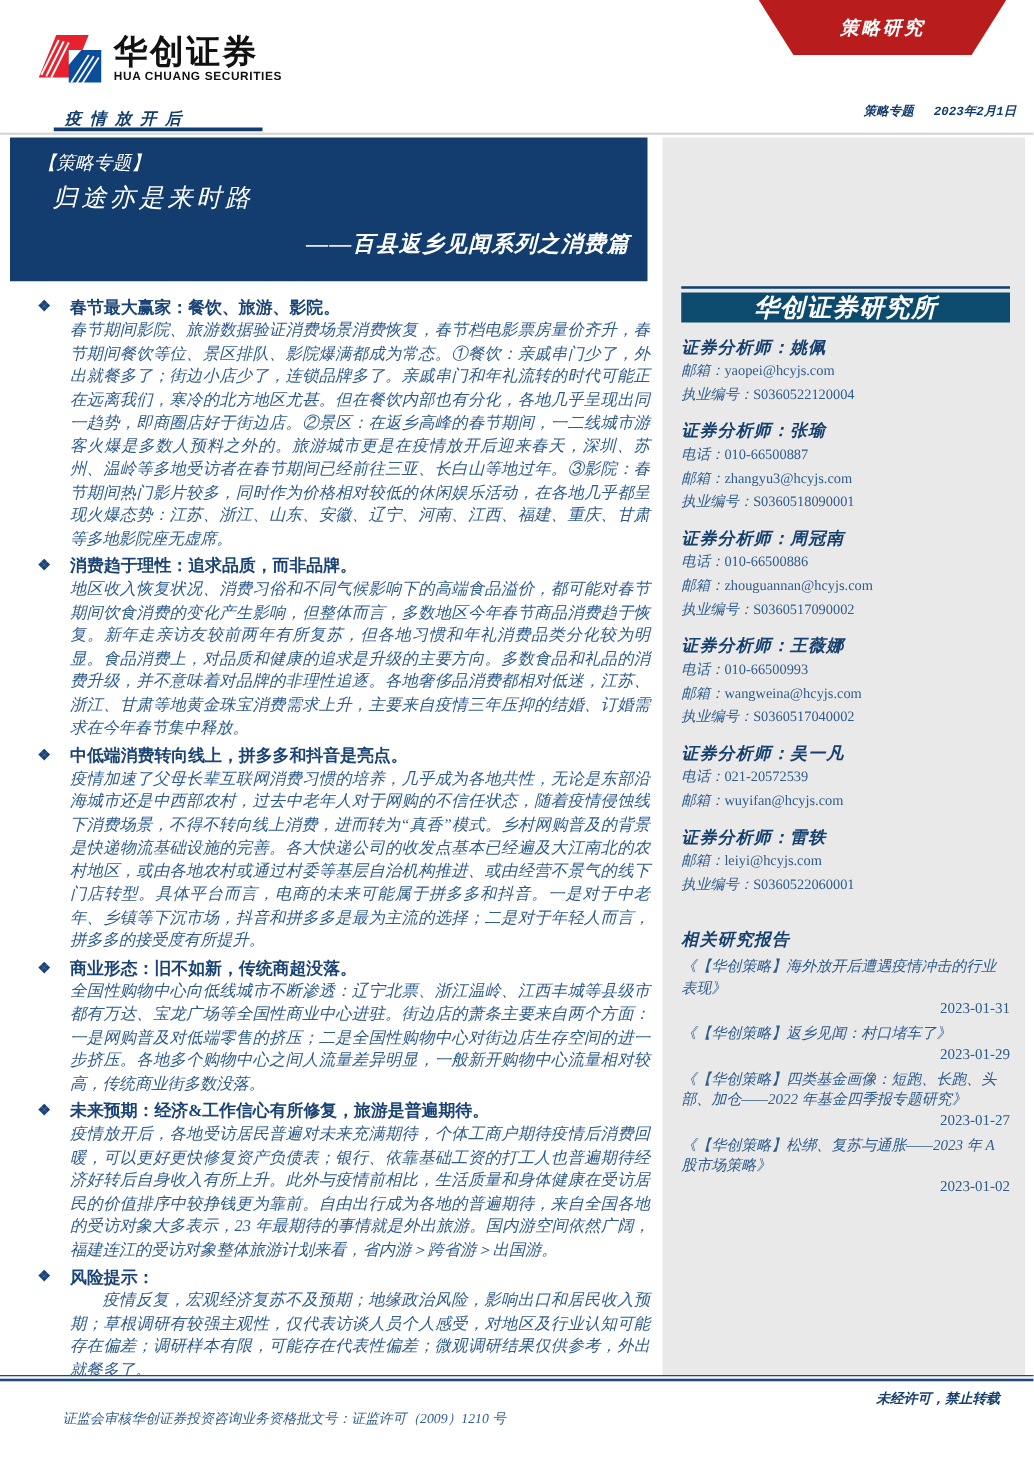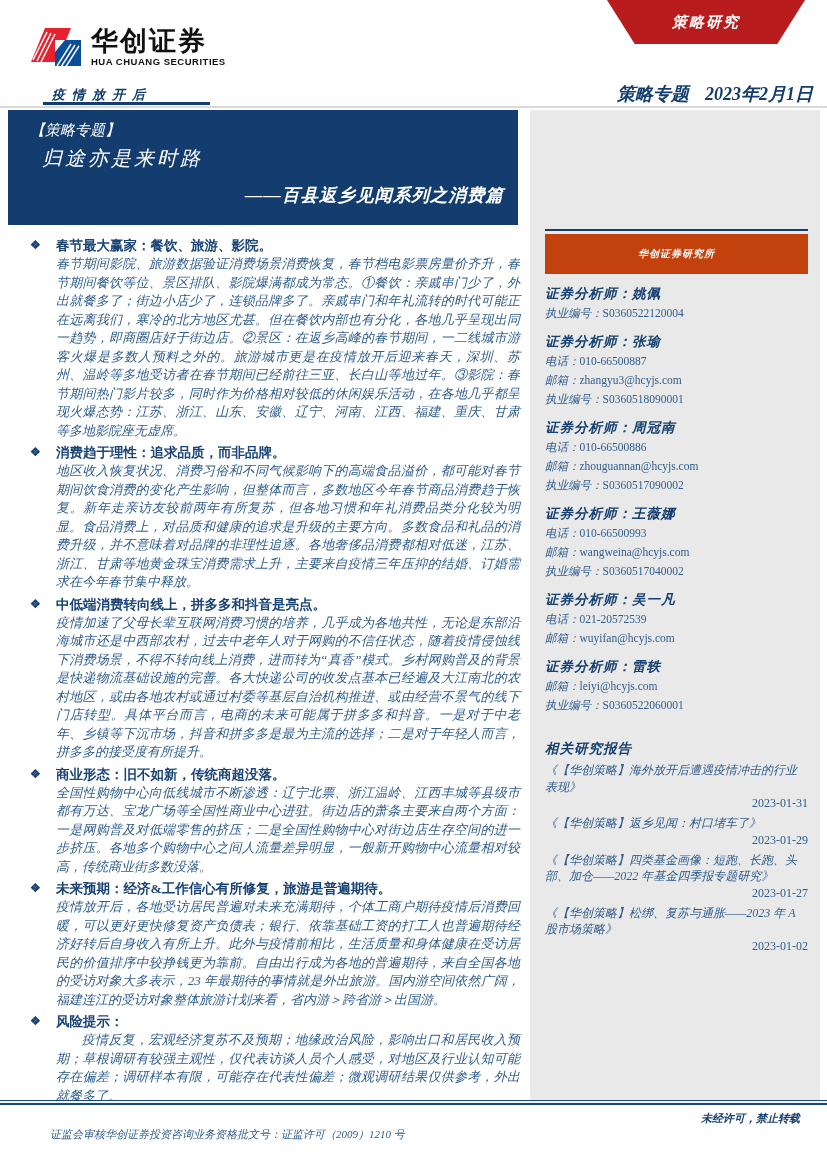--- a/index.html
+++ b/index.html
@@ -18,21 +18,21 @@
   .brand-en { font-size:9.5px; font-weight:bold; color:#111; letter-spacing:0.5px; font-family:"Liberation Sans",sans-serif; }
   .logo-rule { position:absolute; left:16px; top:76px; width:167px; height:3px; background:#123d6e; }
   .report-type { position:absolute; left:52px; top:86px; font-size:13px; color:#123d6e; letter-spacing:7px; font-weight:bold; font-style:italic; }
   .badge {
     position:absolute; right:22px; top:0; width:198px; height:44px;
     background:#b91c1c; color:#fff;
     clip-path:polygon(0 0,100% 0,86% 100%,14% 100%);
     display:flex; align-items:center; justify-content:center;
     font-size:15px; font-weight:bold; font-style:italic; letter-spacing:2px;
   }
-  .date-line { position:absolute; right:14px; top:82px; font-size:18px; font-weight:bold; color:#123d6e; font-style:italic; }
+  .date-line { position:absolute; right:14px; top:82px; font-size:10px; font-weight:bold; color:#123d6e; font-style:italic;font-family:Liberation Mono, monospace; }
   .date-line .doc-type { margin-right:16px; }
   .top-rule { position:absolute; left:0; top:106px; width:827px; height:2px; background:#d9d9d9; }
   
   .main-col { position:absolute; left:8px; top:110px; width:510px; }
   .title-banner { background:#123d6e; color:#ffffff; height:115px; padding:11px 14px 10px 22px; }
   .title-tag { font-size:15px; font-style:italic; }
   .title-main { font-size:20px; font-weight:normal; font-style:italic; letter-spacing:3px; margin:5px 0 0 12px; }
   .title-sub { font-size:17.5px; font-weight:bold; font-style:italic; text-align:right; margin-top:11px; letter-spacing:1px; }
   
   .sections { padding:8px 0 0 22px; width:502px; }
@@ -40,21 +40,21 @@
   .sec-head { display:flex; align-items:flex-start; color:#1a4376; font-weight:bold; font-size:13.5px; line-height:19px; }
   .sec-head .bullet { flex:0 0 26px; font-size:12px; color:#1a4376; }
   .sec-body { margin-left:26px; width:464px; font-size:13px; line-height:18.5px; color:#2e5c8d; text-align:justify; font-style:italic; }
   .sec-body.indent { text-indent:2em; }
   
   .sidebar {
     position:absolute; left:530px; top:110px; width:290px; height:990px;
     background:#e9e9e9; padding:0 12px 0 15px;
   }
   .inst-rule { margin-top:119px; height:2px; background:#123d6e; }
-  .inst-bar { margin-top:3px; height:40px; background:#c2410c; color:#fff; display:flex; align-items:center; justify-content:center; font-size:10px; font-weight:bold; font-style:italic; letter-spacing:1px; }
+  .inst-bar { margin-top:3px; height:24px; background:#0c4a6e; color:#fff; display:flex; align-items:center; justify-content:center; font-size:20px; font-weight:bold; font-style:italic; letter-spacing:1px; }
   .analyst { margin-top:11px; }
   .analyst-name { font-size:13.5px; font-weight:bold; color:#16406f; font-style:italic; letter-spacing:1px; }
   .an-field { font-size:11.5px; color:#2e5c8d; line-height:17px; margin-top:2px; font-style:italic; }
   .an-field .val { font-style:normal; color:#2e5c8d; }
   .related-head { margin-top:26px; font-size:13.5px; font-weight:bold; color:#16406f; font-style:italic; letter-spacing:1px; }
   .report-item { margin-top:4px; }
   .report-title { font-size:12px; color:#2e5c8d; line-height:16.5px; font-style:italic; }
   .report-date { font-size:12px; color:#2e5c8d; text-align:right; line-height:16px; }
   
   .footer-rule { position:absolute; left:0; top:1100px; width:827px; height:5px; border-top:1.5px solid #1a4a7c; border-bottom:2px solid #1a4a7c; background:#f4f4f4; }
@@ -158,20 +158,21 @@
 
     </div>
   </div>
 
   <div class="sidebar">
     <div class="inst-rule"></div>
     <div class="inst-bar">华创证券研究所</div>
 
     <div class="analyst">
       <div class="analyst-name">证券分析师：姚佩</div>
+      <div class="an-field"><span>邮箱：</span><span class="val">yaopei@hcyjs.com</span></div>
       <div class="an-field"><span>执业编号：</span><span class="val">S0360522120004</span></div>
     </div>
 
     <div class="analyst">
       <div class="analyst-name">证券分析师：张瑜</div>
       <div class="an-field"><span>电话：</span><span class="val">010-66500887</span></div>
       <div class="an-field"><span>邮箱：</span><span class="val">zhangyu3@hcyjs.com</span></div>
       <div class="an-field"><span>执业编号：</span><span class="val">S0360518090001</span></div>
     </div>
 

